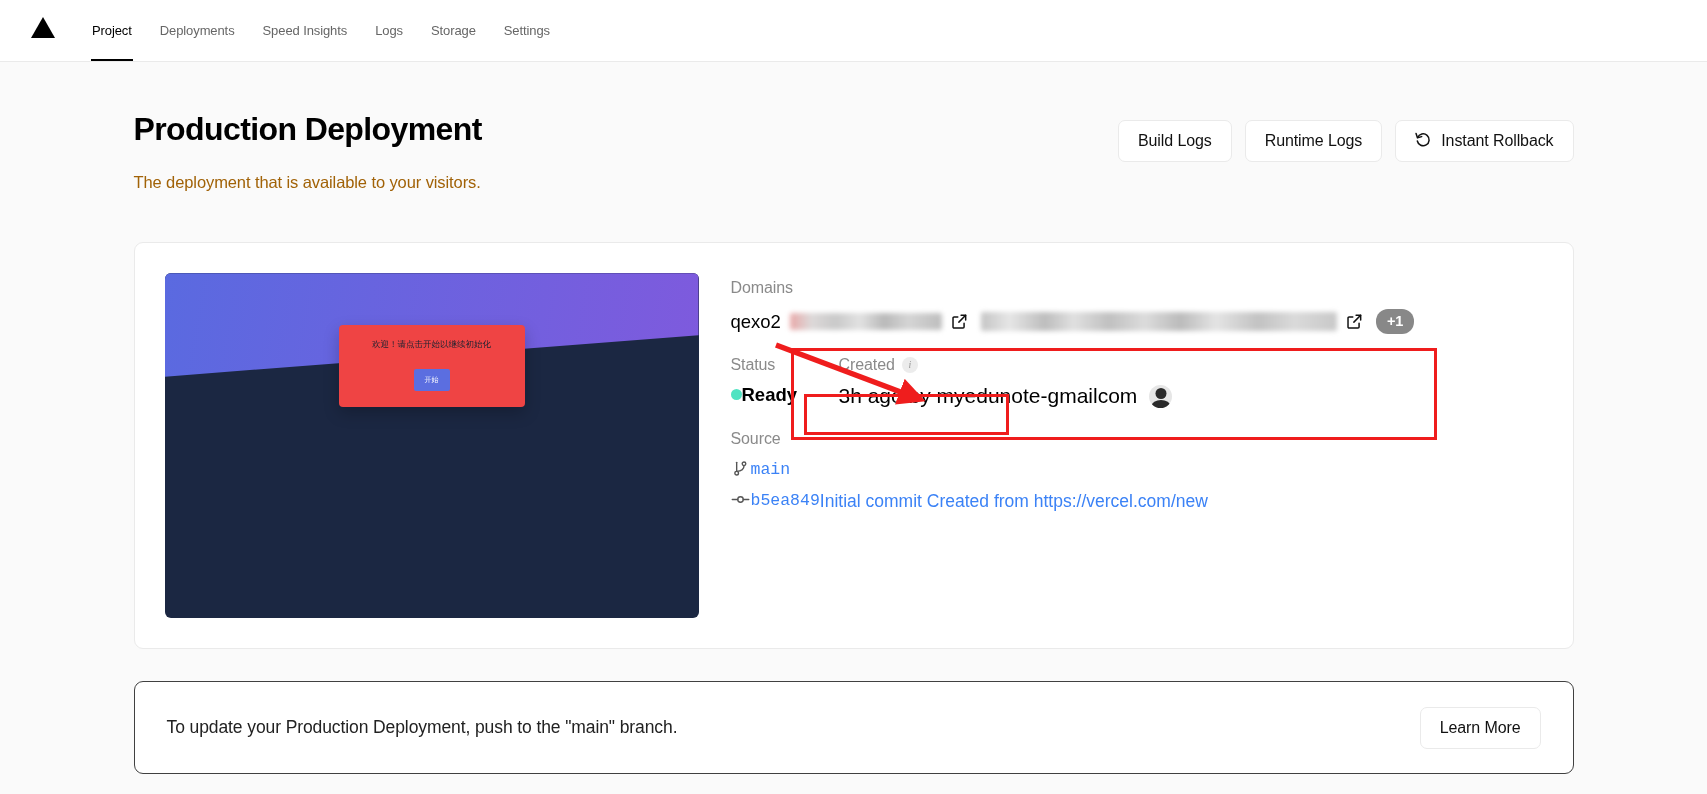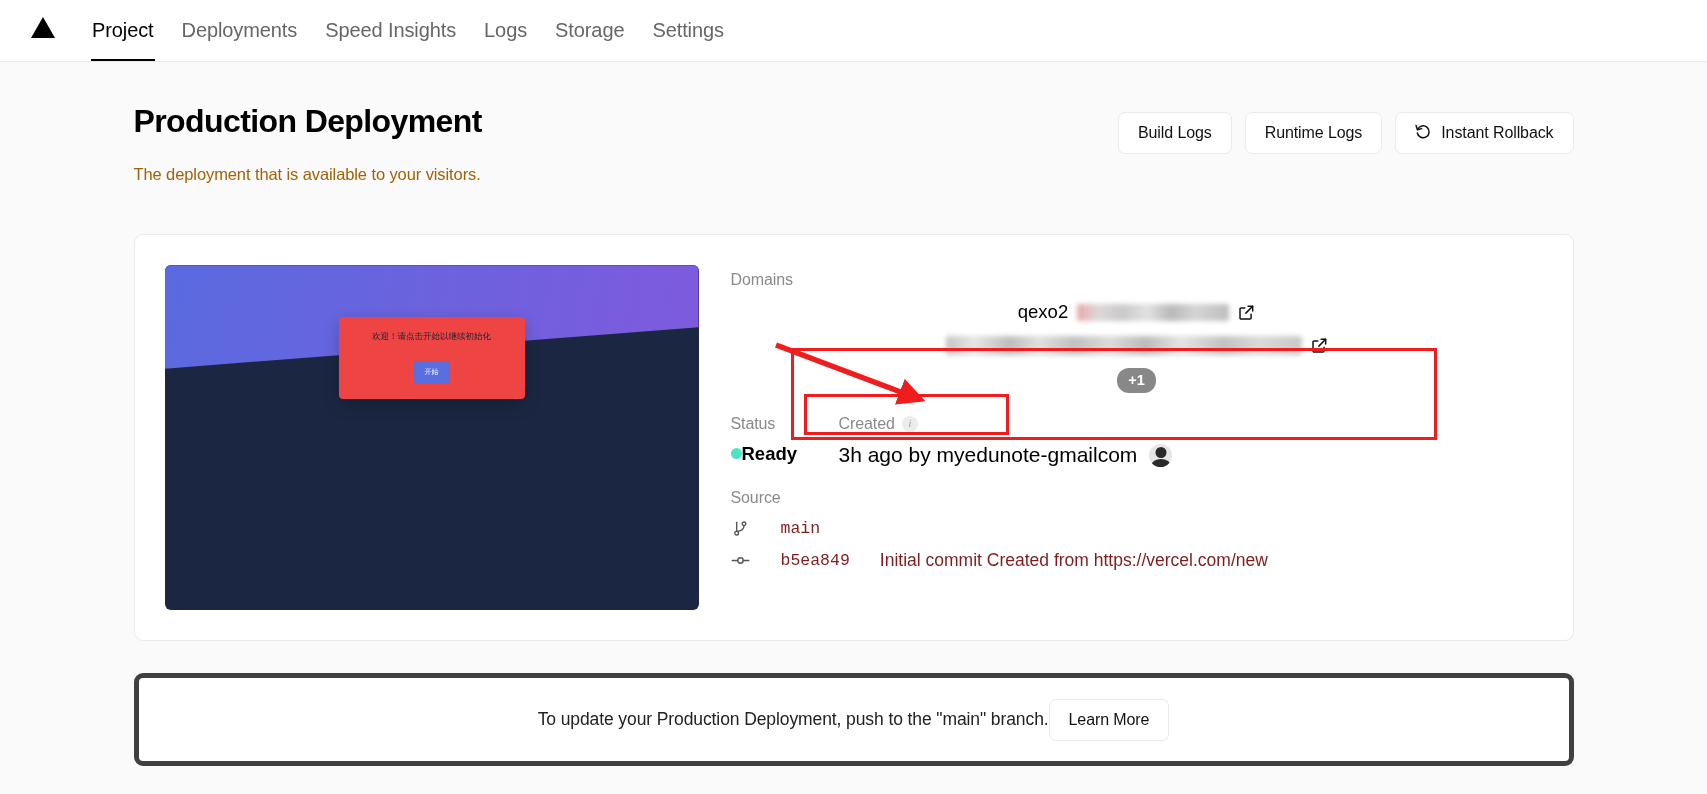--- a/index.html
+++ b/index.html
@@ -27,21 +27,21 @@
     margin-right: 18px;
     padding-bottom: 6px;
   }
   .nav {
     display: flex;
     align-items: flex-end;
     gap: 0px;
     height: 62px;
   }
   .nav-item {
-    font-size: 20px;
+    font-size: 13px;
     color: #666666;
     padding: 0 14px;
     height: 62px;
     display: flex;
     align-items: center;
     position: relative;
     cursor: pointer;
     white-space: nowrap;
     letter-spacing: -0.1px;
   }
@@ -51,21 +51,21 @@
     position: absolute;
     left: 13px; right: 13px; bottom: 0;
     height: 2px;
     background: #000000;
   }
 
   
   .page { padding: 0 0 0 0; }
   .container {
     max-width: 1520px;
-    margin: 0 auto;
+    margin: 8px auto;
     padding: 0 40px;
   }
 
   .page-head {
     display: flex;
     align-items: flex-start;
     justify-content: space-between;
     padding-top: 42px;
   }
   .page-title {
@@ -189,21 +189,20 @@
     justify-content: center;
     line-height: 1;
   }
 
   
   .domains-row {
     display: flex;
     align-items: center;
     gap: 13px;
     margin-top: 12px;
-    flex-direction: column;
   }
   .domain-chip {
     display: inline-flex;
     align-items: center;
     gap: 9px;
     font-size: 18.5px;
     color: #000000;
     white-space: nowrap;
   }
   .redacted {
@@ -267,38 +266,38 @@
   }
   .avatar .body {
     position: absolute; left: 50%; bottom: -4px;
     transform: translateX(-50%);
     width: 19px; height: 12px; border-radius: 50% 50% 0 0;
     background: #2a2a2a;
   }
 
   
   .src-line {
-    display: flex; align-items: center; gap: 30px;
+    display: flex; gap: 0;
     margin-top: 12px;
     font-size: 17.5px;
-    color: #7f1d1d;
+    color: #3b82f6;
   }
   .mono { font-family: "Liberation Mono", monospace; font-size: 16.5px; }
   .src-icon { width: 20px; display: flex; justify-content: center; color: #555555; }
 
   
   .footer-card {
     background: #ffffff;
-    border: 5px solid #404040;
+    border: 1px solid #404040;
     border-radius: 9px;
     margin-top: 32px;
     height: 93px;
     display: flex;
     align-items: center;
-    justify-content: center;
+    justify-content: space-between;
     padding: 0 32px;
   }
   .footer-text { font-size: 17.5px; color: #222222; letter-spacing: -0.1px; }
 
   
   .anno { position: absolute; pointer-events: none; }
   #anno-outer-box {
     left: 791px; top: 348px;
     width: 646px; height: 92px;
     border: 3px solid #ef1d1d;

